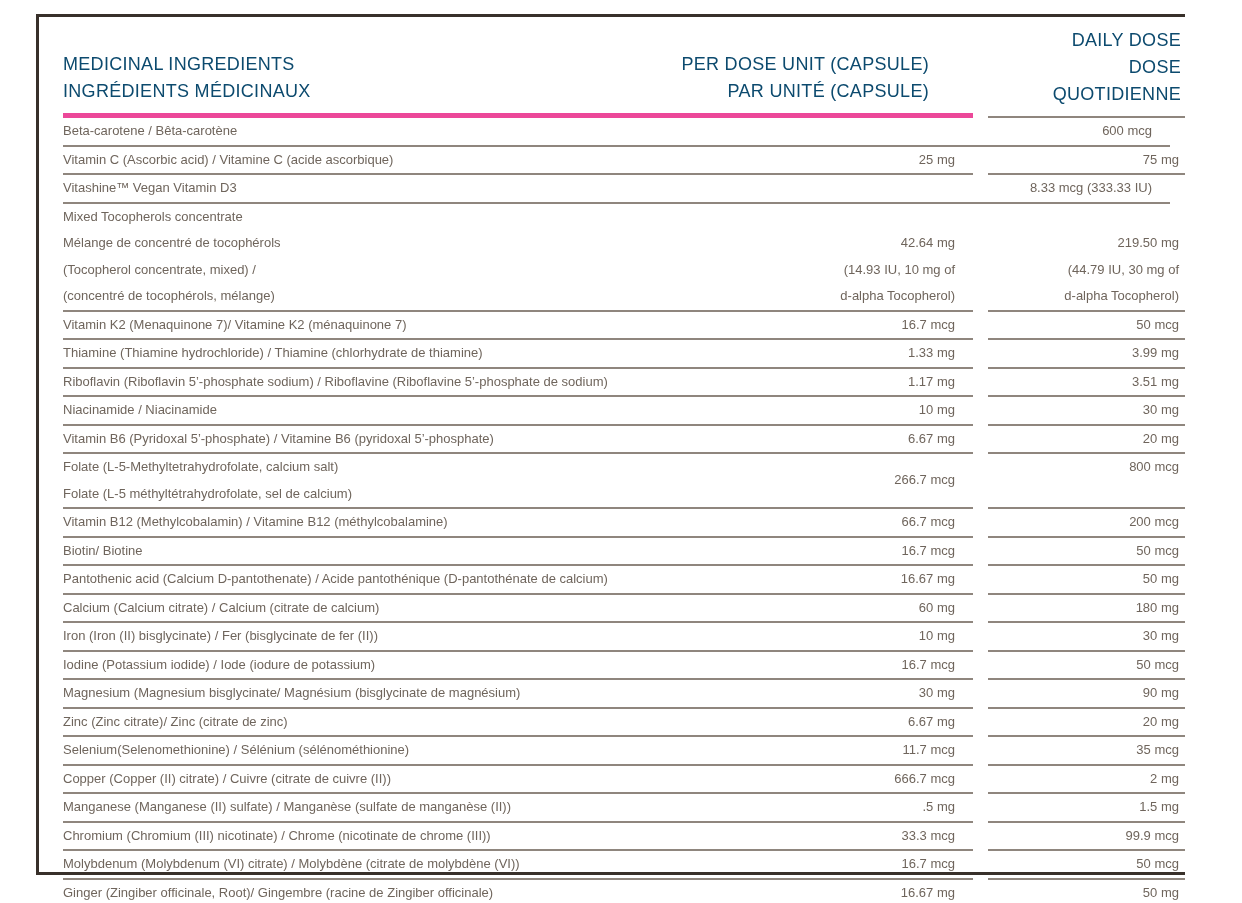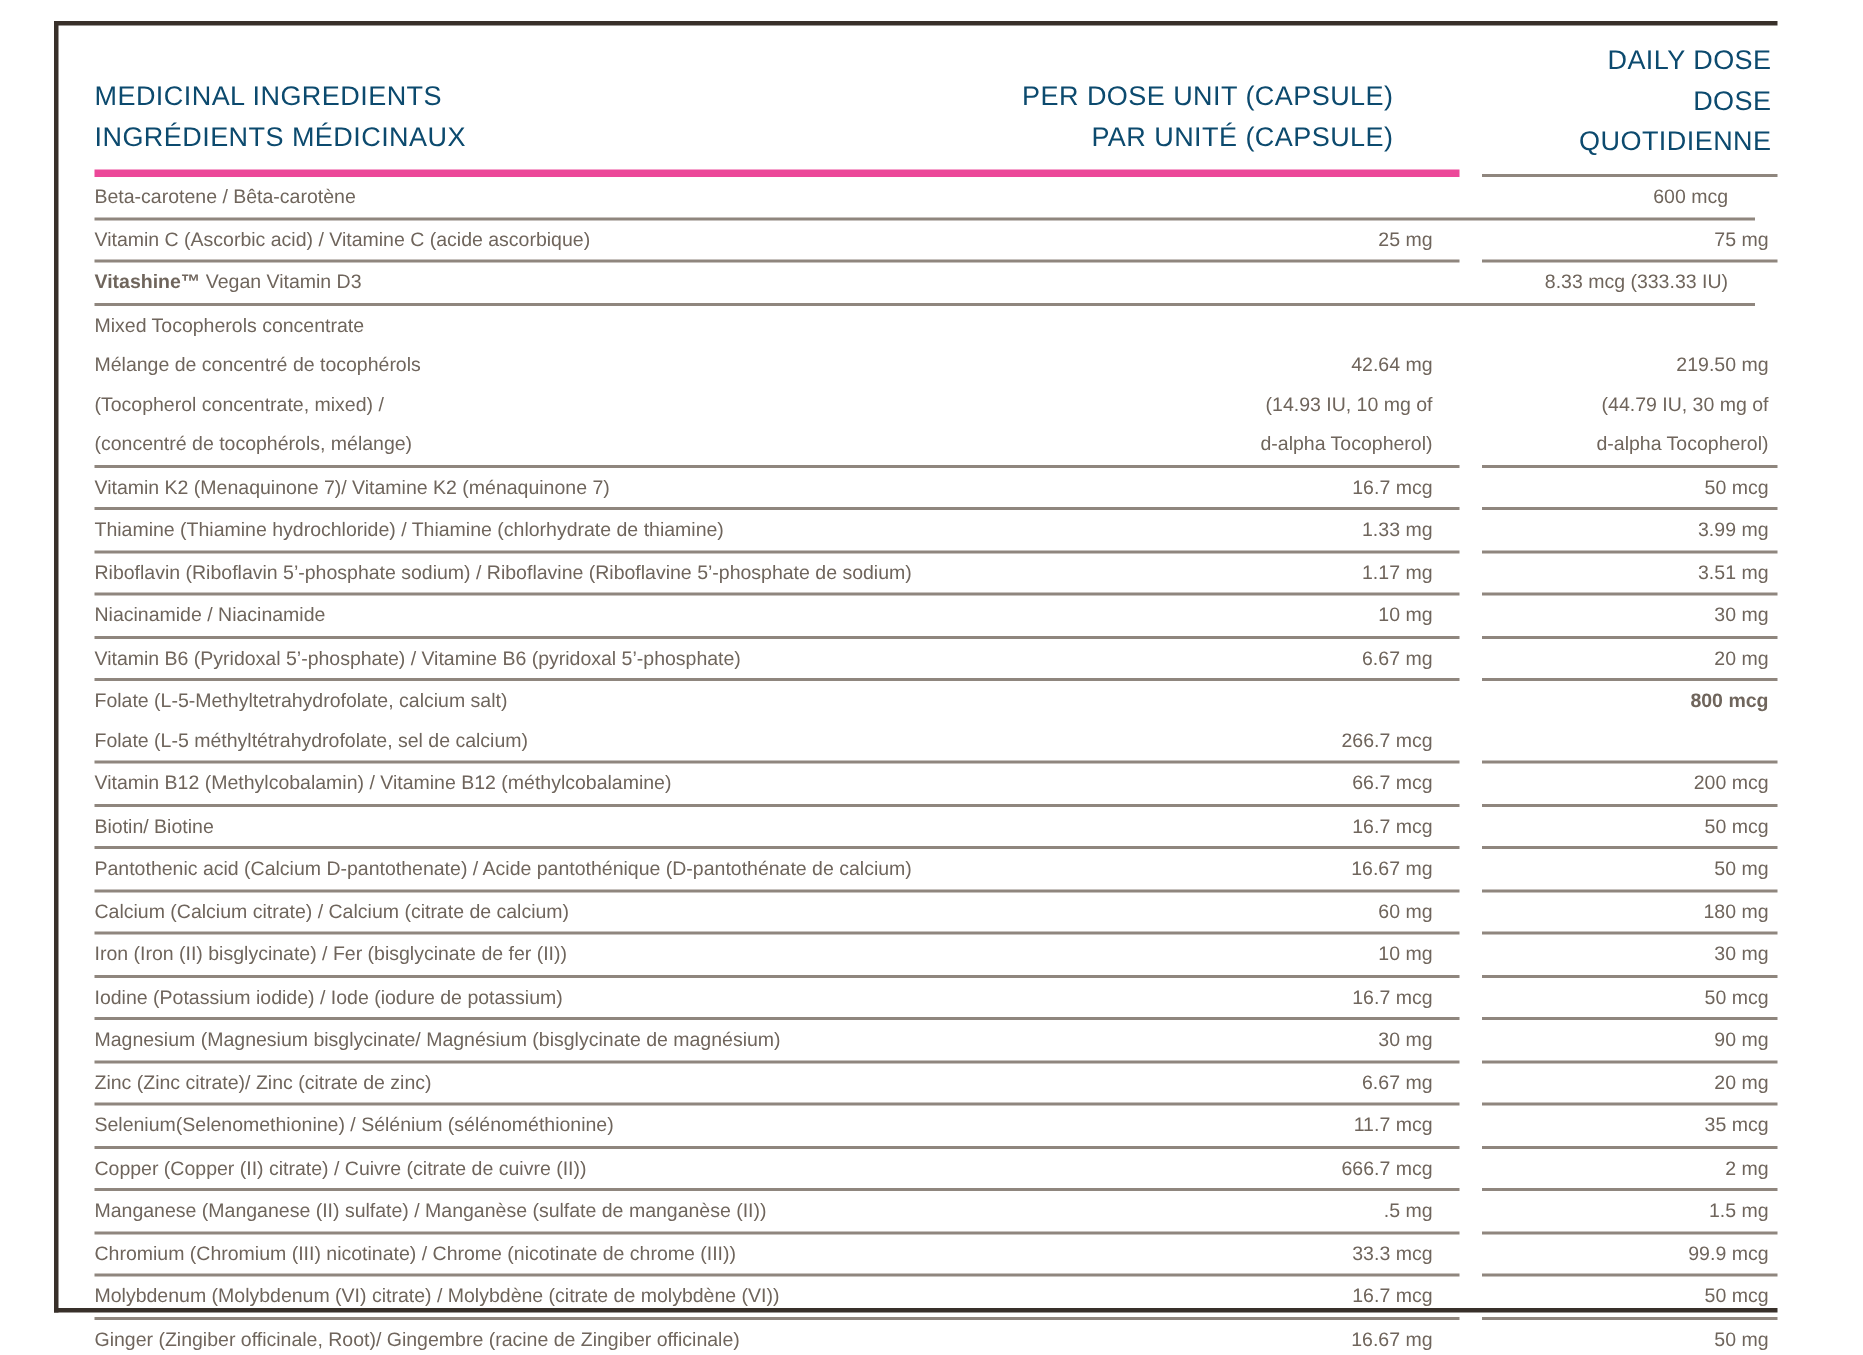--- a/index.html
+++ b/index.html
@@ -65,37 +65,37 @@
     line-height: 26.5px;
   }
   .row .left-group {
     flex: 1 1 auto;
     display: flex;
     justify-content: space-between;
     align-items: flex-end;
     border-bottom: 2px solid #8f867e;
     min-height: 26.5px;
   }
-  .row.valign-top .left-group { align-items: flex-end; }
+  .row.valign-top .left-group { align-items: center; }
   .row .name { text-align: left; }
   .row .pd { text-align: right; padding-right: 18px; white-space: nowrap; }
   .row .col3 {
     width: 197px;
     flex: 0 0 197px;
     display: flex;
     flex-direction: column;
     justify-content: flex-end;
     text-align: right;
     border-bottom: 2px solid #8f867e;
     padding-right: 6px;
     box-sizing: border-box;
     white-space: nowrap;
   }
-  .row.valign-top .col3 { justify-content: flex-start; font-weight: bold; }
-  .row b { font-weight: bold; text-align: center; }
+  .row.valign-top .col3 { justify-content: flex-start; }
+  .row b { font-weight: normal; text-align: center; }
 </style>
 </head>
 <body>
 
 <div class="label-box">
 
   <div class="header-row">
     <div class="left-group">
       <div class="h-cell h-col1">
         <div>MEDICINAL INGREDIENTS</div>

